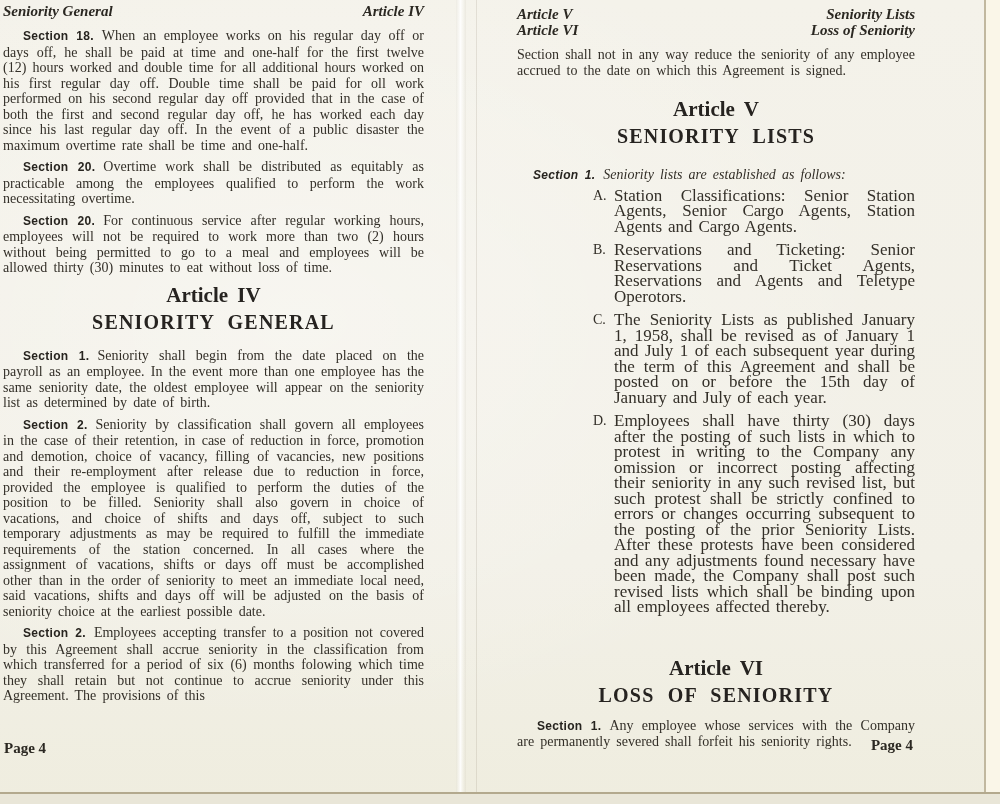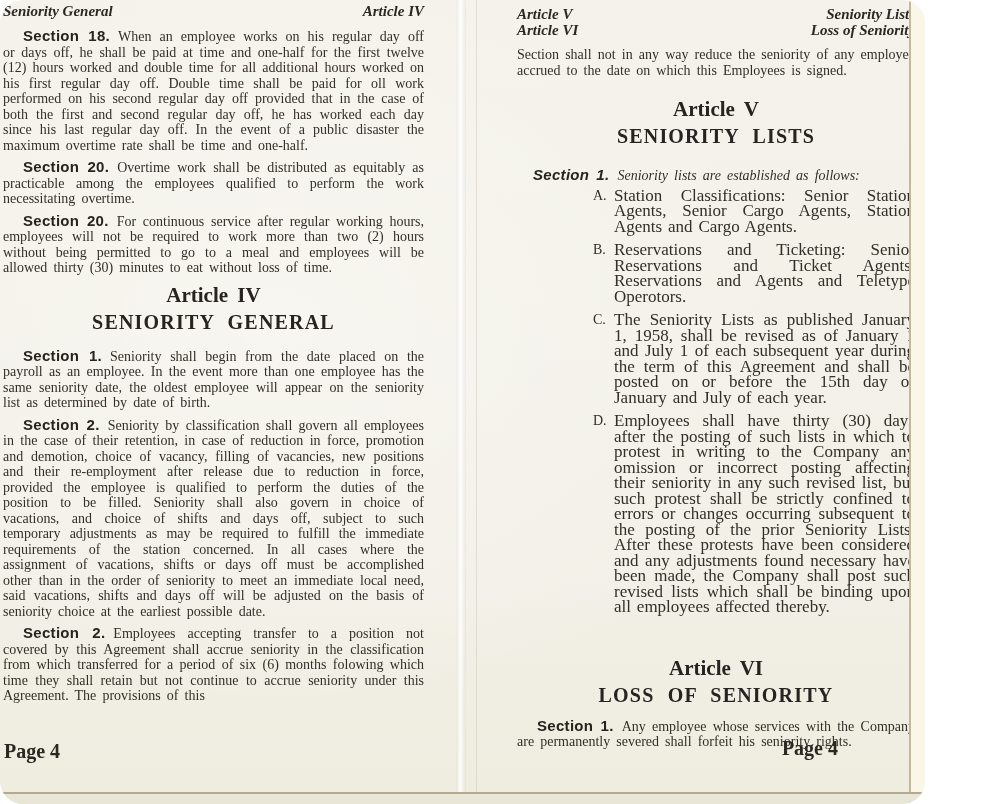--- a/index.html
+++ b/index.html
@@ -2,27 +2,26 @@
 <html><head>
 <meta charset="utf-8">
 <style>
   html, body { margin: 0; padding: 0; }
   body {
     width: 1000px; height: 804px;
     font-family: "Liberation Serif", "DejaVu Serif", serif;
   }
   .scan {
     position: relative;
-    width: 925px; height: 804px;
+    width: 1000px; height: 804px;
     overflow: hidden;
     background:
       radial-gradient(ellipse at 30% 40%, rgba(255,255,255,0.35), rgba(0,0,0,0) 60%),
       linear-gradient(180deg, #f4f2ea 0%, #f2f0e7 70%, #efeddf 100%);
     color: #2f2b25;
-    border-radius: 23px;
   }
   
   .page { position: absolute; top: 0; }
   .page.left  { left: 3px;  top: 3px;  width: 421px; }
   .page.right { left: 517px; top: 6px; width: 398px; }
 
   .runhead {
     display: flex; justify-content: space-between;
     font-style: italic; font-weight: bold;
     font-size: 15px; line-height: 16px;
@@ -35,21 +34,21 @@
   .para {
     margin: 0 0 6px 0;
     font-size: 14px; line-height: 15.5px;
     text-align: justify;
     word-spacing: 2.6px;
     color: #332f28;
   }
   .para.indent { text-indent: 20px; }
   .slabel {
     font-family: "Liberation Sans", "DejaVu Sans", sans-serif;
-    font-weight: bold; font-size: 15px;
+    font-weight: bold; font-size: 12px;
     letter-spacing: 0.3px;
     margin-right: 8px;
     color: #27241f;
   }
   .art {
     font-size: 21px; line-height: 23px;
     font-weight: bold; text-align: center;
     margin: 8px 0 4px 0; color: #262320;
     word-spacing: 4px;
   }
@@ -72,21 +71,21 @@
   }
   .itxt {
     flex: 1;
     font-size: 17px; line-height: 15.5px;
     text-align: justify; word-spacing: 1.6px;
     color: #332f28;
   }
 
   .pageno {
     position: absolute;
-    font-size: 20px; font-weight: bold;
+    font-size: 15px; font-weight: bold;
     font-family: "Liberation Serif", serif;
     color: #2b2822;
   }
   .pageno.l { left: 4px; top: 740px; }
   .pageno.r { top: 737px; right: 87px; }
 
   
   .gutter {
     position: absolute; top: 0; left: 456px;
     width: 10px; height: 100%;
@@ -146,21 +145,21 @@
       <div class="rh-col">
         <span>Article V</span>
         <span>Article VI</span>
       </div>
       <div class="rh-col ra">
         <span>Seniority Lists</span>
         <span>Loss of Seniority</span>
       </div>
     </div>
 
-    <p class="para">Section shall not in any way reduce the seniority of any employee accrued to the date on which this Employees is signed.</p>
+    <p class="para">Section shall not in any way reduce the seniority of any employee accrued to the date on which this Agreement is signed.</p>
 
     <h2 class="art" style="margin-top:20px;">Article V</h2>
     <h1 class="art-title" style="margin-bottom:20px;">SENIORITY LISTS</h1>
 
     <p class="para sec-line" style="text-indent:16px;"><span class="slabel">Section 1.</span><span>Seniority lists are established as follows:</span></p>
 
     <div class="items">
       <div class="item">
         <span class="ltr">A.</span>
         <div class="itxt">Station Classifications: Senior Station Agents, Senior Cargo Agents, Station Agents and Cargo Agents.</div>

